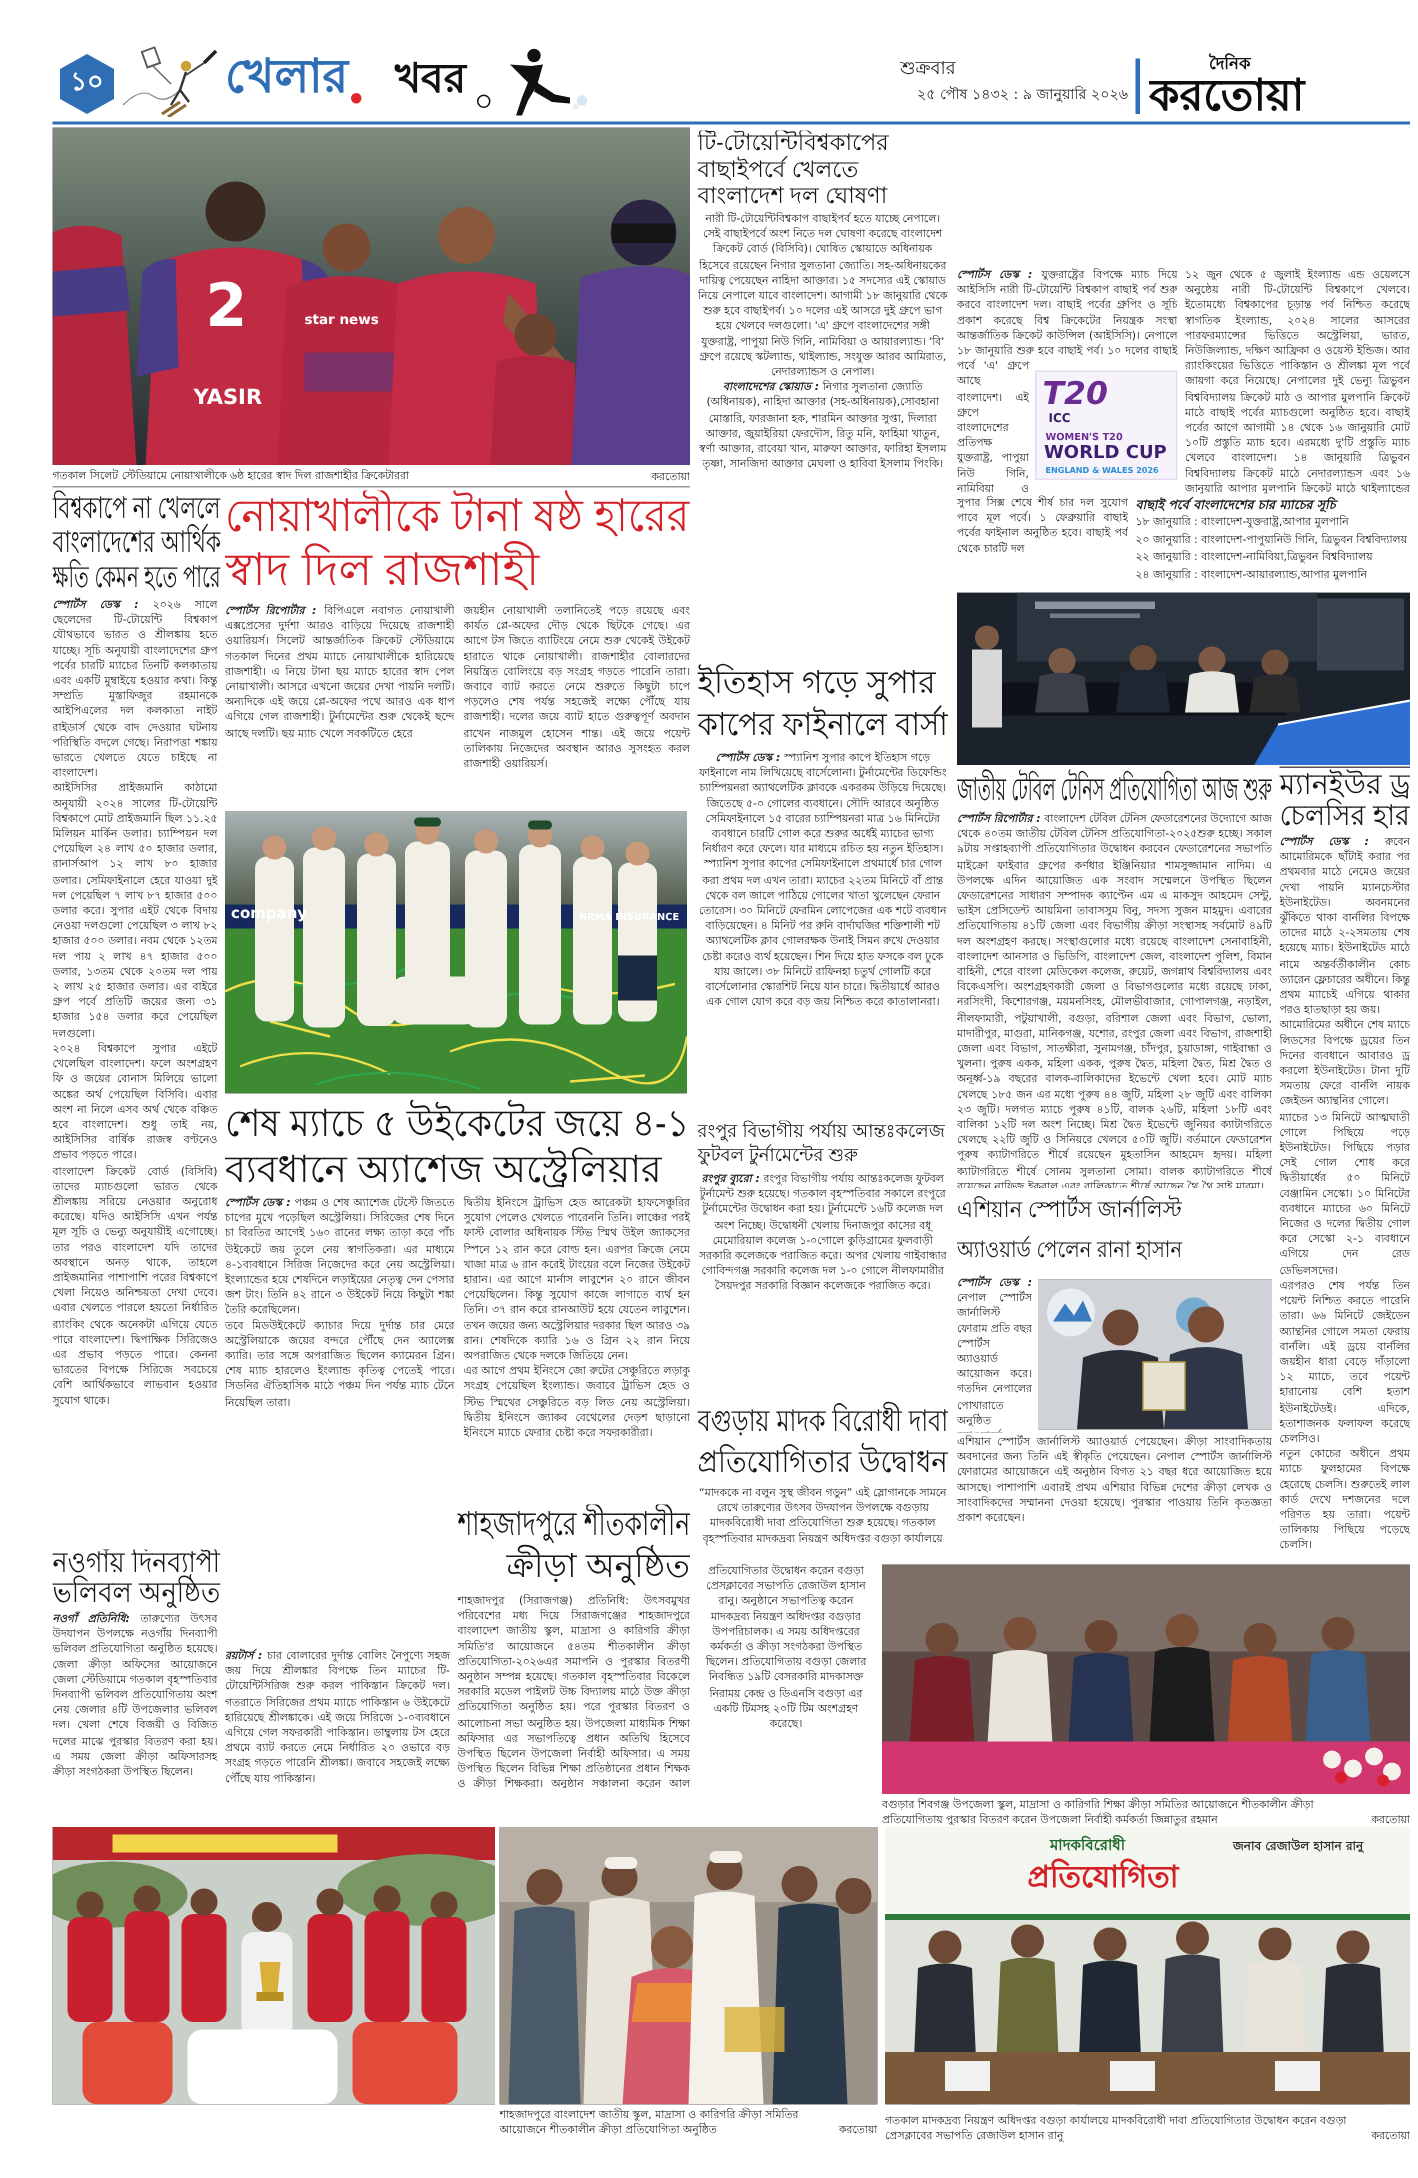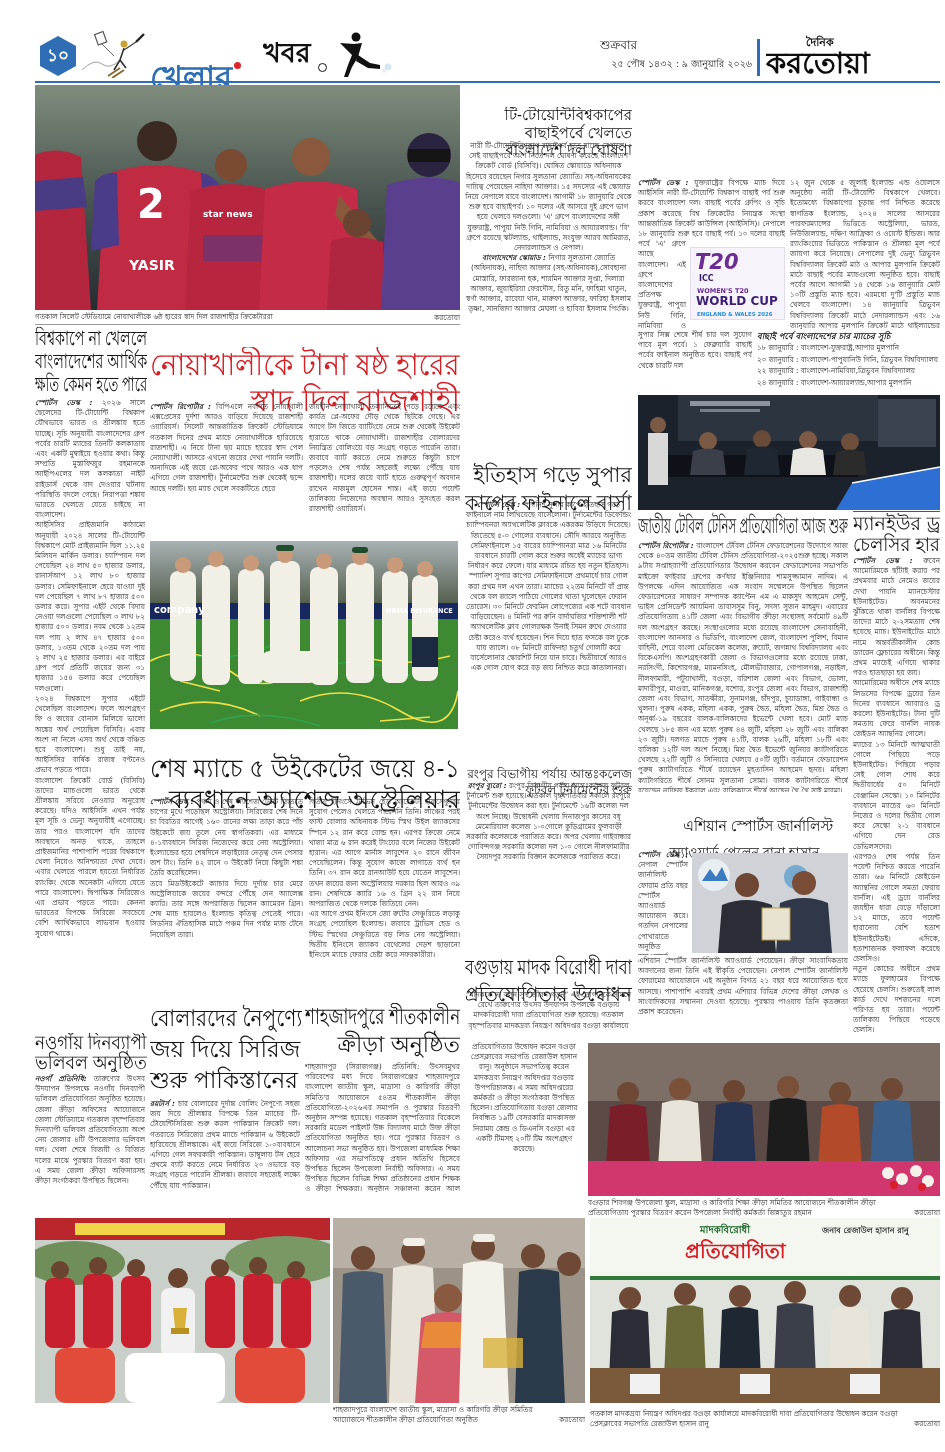--- a/index.html
+++ b/index.html
@@ -4,31 +4,31 @@
 <style>
 html,body{margin:0;padding:0;background:#ffffff;}
 #page{position:relative;width:945px;height:1452px;overflow:hidden;background:#ffffff;font-family:"DejaVu Sans",sans-serif;color:#1b1b1b;}
 .a{position:absolute;}
 .body{position:absolute;font-family:"DejaVu Sans",sans-serif;font-size:7.2px;line-height:10.2px;text-align:justify;overflow:hidden;color:#232323;}
 .body p{margin:0;}
 .body .lead{font-style:italic;font-weight:bold;}
 .body.c{text-align:center;}
 .hl{position:absolute;overflow:hidden;color:#151515;font-family:"DejaVu Sans",sans-serif;font-stretch:condensed;font-weight:normal;}
 .hl span{display:block;white-space:nowrap;overflow:visible;}
-.hl.c{text-align:right;margin-top:20px;}
+.hl.c{text-align:left;}
 .hl.r{text-align:right;}
 .fit{display:block;white-space:nowrap;overflow:hidden;}
 .photo{position:absolute;overflow:hidden;background:#6f6f6f;}
 .photo svg{position:absolute;left:0;top:0;width:100%;height:100%;}
 .ov{position:absolute;white-space:nowrap;font-family:"DejaVu Sans",sans-serif;font-weight:bold;color:#ffffff;}
 .cap{position:absolute;font-family:"DejaVu Sans",sans-serif;font-size:7.2px;line-height:9.6px;color:#222;overflow:hidden;padding-right:36px;box-sizing:border-box;}
 .cap .credit{position:absolute;right:0;bottom:0;}
 .rule{position:absolute;height:1px;background:#9a9a9a;}
 
-#hdr-khelar{left:150px;top:31px;width:112px;font-size:31px;font-weight:bold;line-height:40px;margin-top:26px;}
+#hdr-khelar{left:150px;top:31px;width:112px;font-size:31px;font-weight:bold;line-height:40px;}
 #hdr-khobor{left:263px;top:35px;width:72px;font-size:27px;font-weight:bold;line-height:36px;color:#111;}
 #hdr-day{left:600px;top:37px;width:152px;font-size:12px;line-height:16px;text-align:left;color:#222;}
 #hdr-date{left:540px;top:57px;width:212px;font-size:9.5px;line-height:13px;text-align:right;color:#222;}
 #hdr-prefix{left:806px;top:36px;width:70px;font-size:11px;font-weight:bold;line-height:13px;color:#111;}
 #hdr-mast{left:766px;top:46px;width:142px;font-size:29px;font-weight:bold;line-height:34px;color:#0d0d0d;}
 
 .spacer{float:right;width:0;height:67px;}
 .icc{float:right;clear:right;width:95px;height:73px;margin:2px 0 2px 4px;background:#f6f3fb;position:relative;border:1px solid #e3dcef;box-sizing:border-box;overflow:hidden;}
 .icc .t20{position:absolute;left:4px;top:2px;font-size:21px;font-weight:bold;font-style:italic;line-height:24px;color:#6b2d93;}
 .icc .org{position:absolute;left:8px;top:26px;font-size:8px;font-weight:bold;color:#3a2068;}
@@ -210,25 +210,20 @@
     </div>
   <div class="body" style="left:150px;top:797px;width:153px;height:204px;">
       <p><b class="lead">স্পোর্টস ডেস্ক : </b>পঞ্চম ও শেষ অ্যাশেজ টেস্টে জিততে চাপের মুখে পড়েছিল অস্ট্রেলিয়া। সিরিজের শেষ দিনে চা বিরতির আগেই ১৬০ রানের লক্ষ্য তাড়া করে পাঁচ উইকেটে জয় তুলে নেয় স্বাগতিকরা। এর মাধ্যমে ৪-১ব্যবধানে সিরিজ নিজেদের করে নেয় অস্ট্রেলিয়া। ইংল্যান্ডের হয়ে শেষদিনে লড়াইয়ের নেতৃত্ব দেন পেসার জশ টাং। তিনি ৪২ রানে ৩ উইকেট নিয়ে কিছুটা শঙ্কা তৈরি করেছিলেন।</p>
       <p>তবে মিডউইকেটে ক্যাচার দিয়ে দুর্দান্ত চার মেরে অস্ট্রেলিয়াকে জয়ের বন্দরে পৌঁছে দেন অ্যালেক্স ক্যারি। তার সঙ্গে অপরাজিত ছিলেন ক্যামেরন গ্রিন। শেষ ম্যাচ হারলেও ইংল্যান্ড কৃতিত্ব পেতেই পারে। সিডনির ঐতিহাসিক মাঠে পঞ্চম দিন পর্যন্ত ম্যাচ টেনে নিয়েছিল তারা।</p>
     </div>
   <div class="body" style="left:309px;top:797px;width:151px;height:204px;">
       <p>দ্বিতীয় ইনিংসে ট্রাভিস হেড আরেকটা হাফসেঞ্চুরির সুযোগ পেলেও খেলতে পারেননি তিনি। লাঞ্চের পরই ফাস্ট বোলার অধিনায়ক স্টিভ স্মিথ উইল জ্যাকসের স্পিনে ১২ রান করে বোল্ড হন। এরপর ক্রিজে নেমে খাজা মাত্র ৬ রান করেই টাংয়ের বলে নিজের উইকেট হারান। এর আগে মার্নাস লাবুশেন ২০ রানে জীবন পেয়েছিলেন। কিন্তু সুযোগ কাজে লাগাতে ব্যর্থ হন তিনি। ৩৭ রান করে রানআউট হয়ে যেতেন লাবুশেন। তখন জয়ের জন্য অস্ট্রেলিয়ার দরকার ছিল আরও ৩৯ রান। শেষদিকে ক্যারি ১৬ ও গ্রিন ২২ রান নিয়ে অপরাজিত থেকে দলকে জিতিয়ে নেন।</p>
       <p>এর আগে প্রথম ইনিংসে জো রুটের সেঞ্চুরিতে লড়াকু সংগ্রহ পেয়েছিল ইংল্যান্ড। জবাবে ট্রাভিস হেড ও স্টিভ স্মিথের সেঞ্চুরিতে বড় লিড নেয় অস্ট্রেলিয়া। দ্বিতীয় ইনিংসে জ্যাকব বেথেলের দেড়শ ছাড়ানো ইনিংসে ম্যাচে ফেরার চেষ্টা করে সফরকারীরা।</p>
     </div>
 
-  <div class="hl" style="left:150px;top:1003px;width:152px;font-size:23px;line-height:31px;">
-      <span style="transform-origin: 0px 0px; transform: scaleX(0.873563);">বোলারদের নৈপুণ্যে</span>
-      <span>জয় দিয়ে সিরিজ</span>
-      <span>শুরু পাকিস্তানের</span>
-    </div>
   <div class="body" style="left:150px;top:1099px;width:150px;height:93px;">
       <p><b class="lead">রয়টার্স : </b>চার বোলারের দুর্দান্ত বোলিং নৈপুণ্যে সহজ জয় দিয়ে শ্রীলঙ্কার বিপক্ষে তিন ম্যাচের টি-টোয়েন্টিসিরিজ শুরু করল পাকিস্তান ক্রিকেট দল। গতরাতে সিরিজের প্রথম ম্যাচে পাকিস্তান ৬ উইকেটে হারিয়েছে শ্রীলঙ্কাকে। এই জয়ে সিরিজে ১-০ব্যবধানে এগিয়ে গেল সফরকারী পাকিস্তান। ডাম্বুলায় টস হেরে প্রথমে ব্যাট করতে নেমে নির্ধারিত ২০ ওভারে বড় সংগ্রহ গড়তে পারেনি শ্রীলঙ্কা। জবাবে সহজেই লক্ষ্যে পৌঁছে যায় পাকিস্তান।</p>
     </div>
 
   <div class="hl r" style="left:305px;top:1003px;width:155px;font-size:22px;line-height:28px;">
       <span style="transform-origin: 0px 0px; transform: scaleX(0.759804);">শাহজাদপুরে শীতকালীন</span>
       <span>ক্রীড়া অনুষ্ঠিত</span>
     </div>
   <div class="body" style="left:305px;top:1062px;width:155px;height:130px;">
       <p>শাহজাদপুর (সিরাজগঞ্জ) প্রতিনিধি: উৎসবমুখর পরিবেশের মধ্য দিয়ে সিরাজগঞ্জের শাহজাদপুরে বাংলাদেশ জাতীয় স্কুল, মাদ্রাসা ও কারিগরি ক্রীড়া সমিতি'র আয়োজনে ৫৪তম শীতকালীন ক্রীড়া প্রতিযোগিতা-২০২৬এর সমাপনি ও পুরস্কার বিতরণী অনুষ্ঠান সম্পন্ন হয়েছে। গতকাল বৃহস্পতিবার বিকেলে সরকারি মডেল পাইলট উচ্চ বিদ্যালয় মাঠে উক্ত ক্রীড়া প্রতিযোগিতা অনুষ্ঠিত হয়। পরে পুরস্কার বিতরণ ও আলোচনা সভা অনুষ্ঠিত হয়। উপজেলা মাধ্যমিক শিক্ষা অফিসার এর সভাপতিত্বে প্রধান অতিথি হিসেবে উপস্থিত ছিলেন উপজেলা নির্বাহী অফিসার। এ সময় উপস্থিত ছিলেন বিভিন্ন শিক্ষা প্রতিষ্ঠানের প্রধান শিক্ষক ও ক্রীড়া শিক্ষকরা। অনুষ্ঠান সঞ্চালনা করেন আল আমিন হোসেন প্রমুখ।</p>

